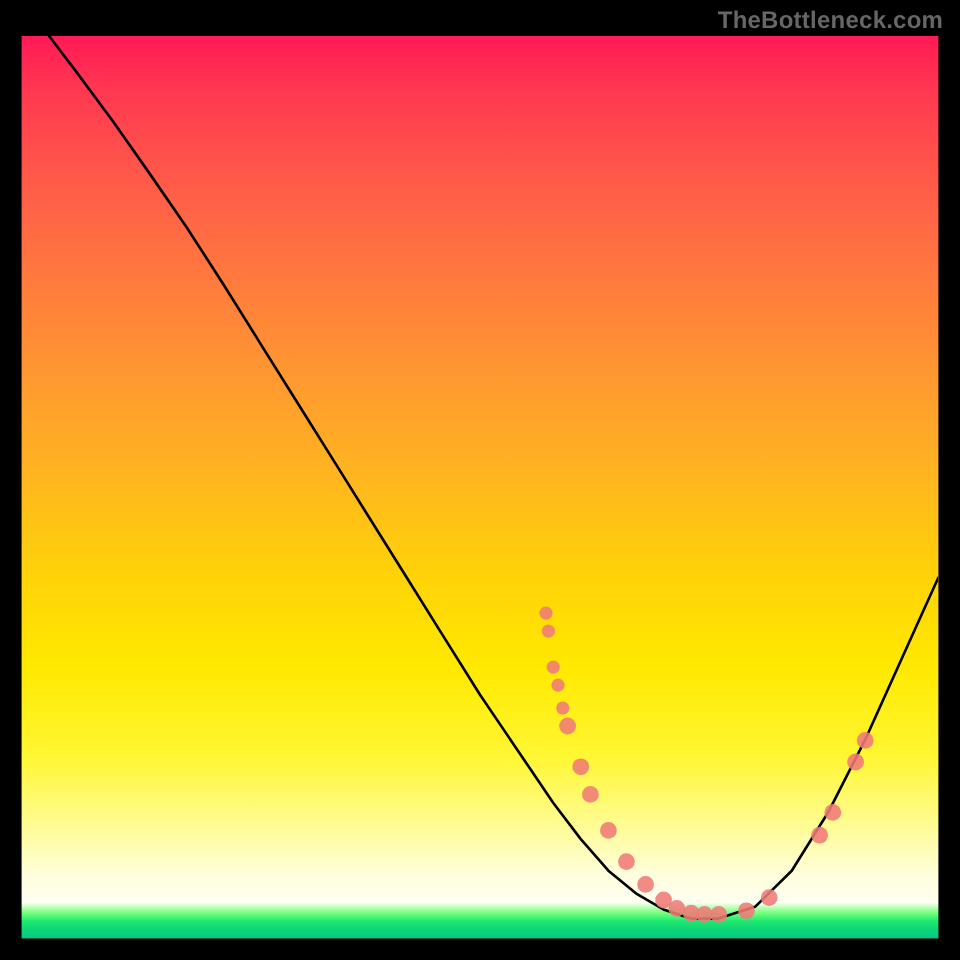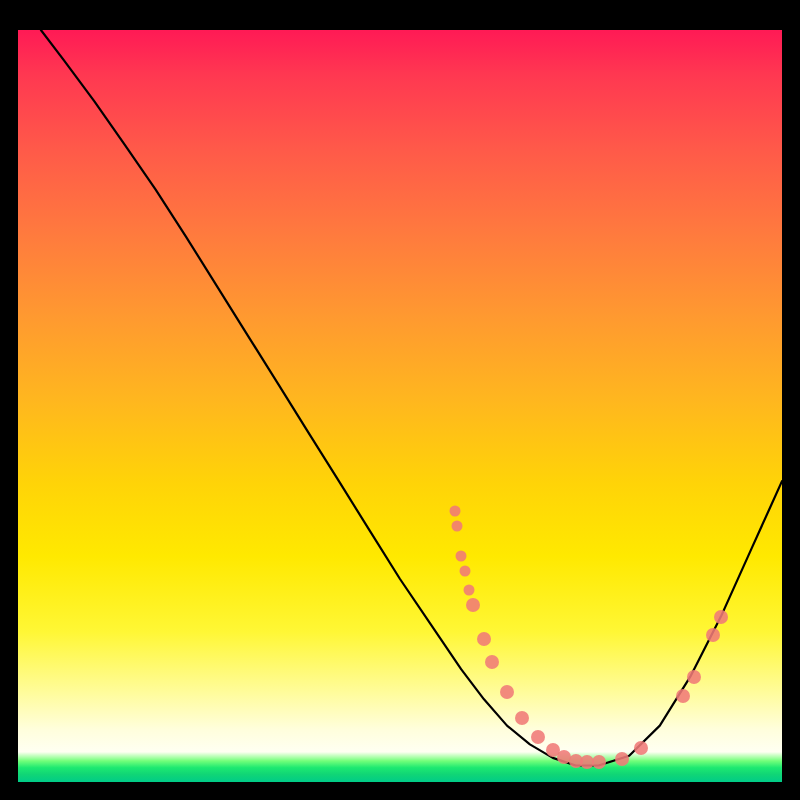--- a/index.html
+++ b/index.html
@@ -68,20 +68,21 @@
   }
   .dot.sm {
     width: 11px;
     height: 11px;
   }
 </style>
 </head>
 <body>
 
 <div class="container">
+  <div class="watermark">TheBottleneck.com</div>
 
   <div class="plot-area">
     <svg class="curve" viewBox="0 0 764 752" preserveAspectRatio="none">
       <path id="curve-path" fill="none" stroke="#000" stroke-width="2.2" stroke-linecap="round" stroke-linejoin="round" d="M22.9 0.0 L45.8 30.1 L76.4 71.4 L107.0 115.1 L137.5 159.4 L168.1 206.8 L198.6 255.7 L229.2 304.6 L259.8 353.4 L290.3 402.3 L320.9 451.2 L351.4 500.1 L382.0 549.0 L412.6 594.1 L443.1 639.2 L466.0 669.3 L489.0 695.6 L511.9 714.4 L534.8 727.9 L557.7 735.5 L580.6 735.5 L611.2 725.7 L641.8 695.6 L672.3 646.7 L702.9 586.6 L733.4 518.9 L764.0 451.2"></path>
     </svg>
     <div id="dots">
         <div class="dot sm" style="left: 437.008px; top: 481.28px;"></div>
         <div class="dot sm" style="left: 439.3px; top: 496.32px;"></div>
         <div class="dot sm" style="left: 443.12px; top: 526.4px;"></div>
         <div class="dot sm" style="left: 446.94px; top: 541.44px;"></div>

